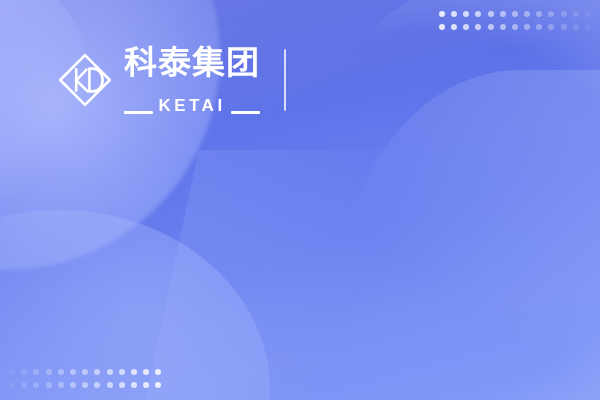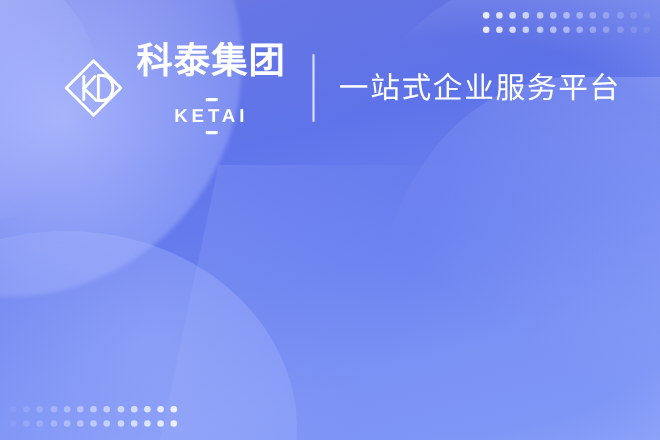--- a/index.html
+++ b/index.html
@@ -113,25 +113,24 @@
   }
   .wordmark-cn{
     color:#ffffff;
     font-size:33px;
     font-weight:bold;
     line-height:1;
     letter-spacing:1px;
     white-space:nowrap;
   }
   .wordmark-en-row{
-    display:flex;align-items:center;
+    display:flex;align-items:flex-end;
     gap:5px;
     margin-top:18px;
     width:100%;
-    flex-direction:column;
   }
   .wm-dash{
     height:3px;background:#ffffff;flex:1 1 auto;min-width:11px;border-radius:1px;
   }
   .wordmark-en{
     color:#ffffff;
     font-size:17px;
     font-weight:bold;
     letter-spacing:3.5px;
     line-height:1;
@@ -277,20 +276,19 @@
           <span class="wm-dash"></span>
           <span class="wordmark-en">KETAI</span>
           <span class="wm-dash"></span>
         </span>
       </span>
     </div>
 
     <div class="divider"></div>
 
     <div class="taglines">
-      <span class="tagline-main">一站式企业服务平台</span>
     </div>
   </div>
 
   <div class="headline">
   </div>
 
 </div>
 
 </body></html>

